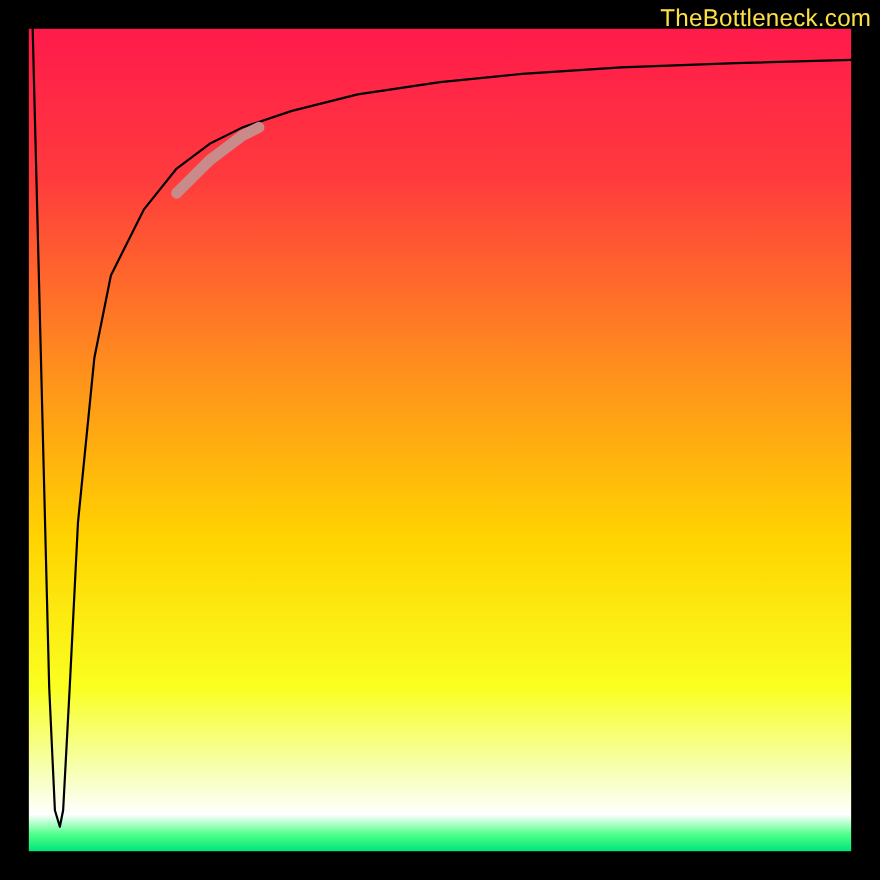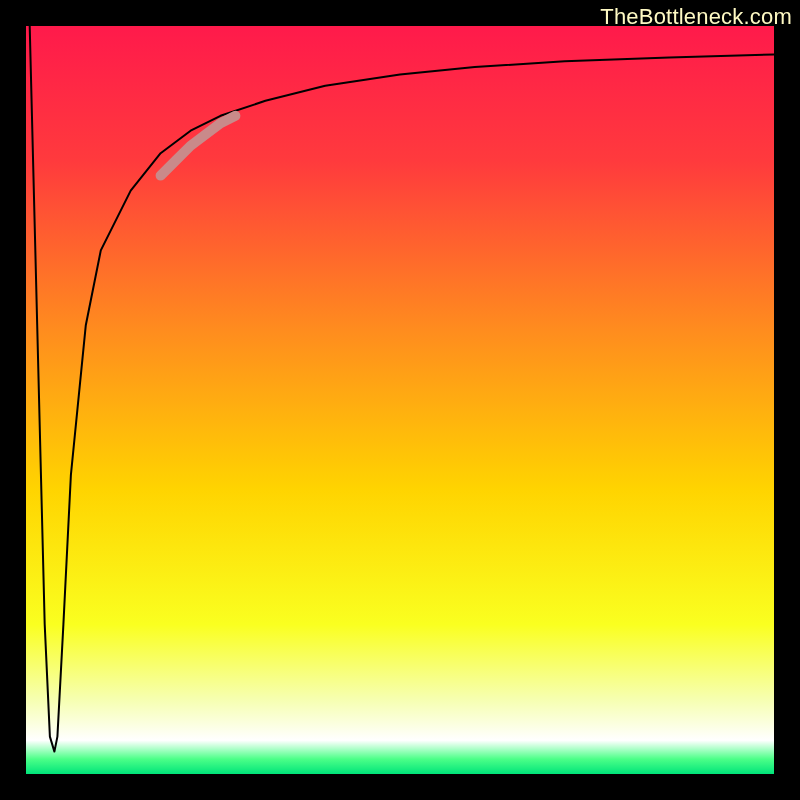--- a/index.html
+++ b/index.html
@@ -24,21 +24,21 @@
     top: 26px;
     width: 748px;
     height: 748px;
   }
   .watermark {
     position: absolute;
     top: 4px;
     right: 8px;
     font-family: Arial, Helvetica, sans-serif;
     font-size: 22px;
-    color: #fef9c3;
+    color: #fde047;
     letter-spacing: 0.2px;
   }
   svg { display: block; }
 </style>
 </head>
 <body>
 
 <div class="frame">
 
   <svg class="plot" width="748" height="748" viewBox="0 0 748 748">

